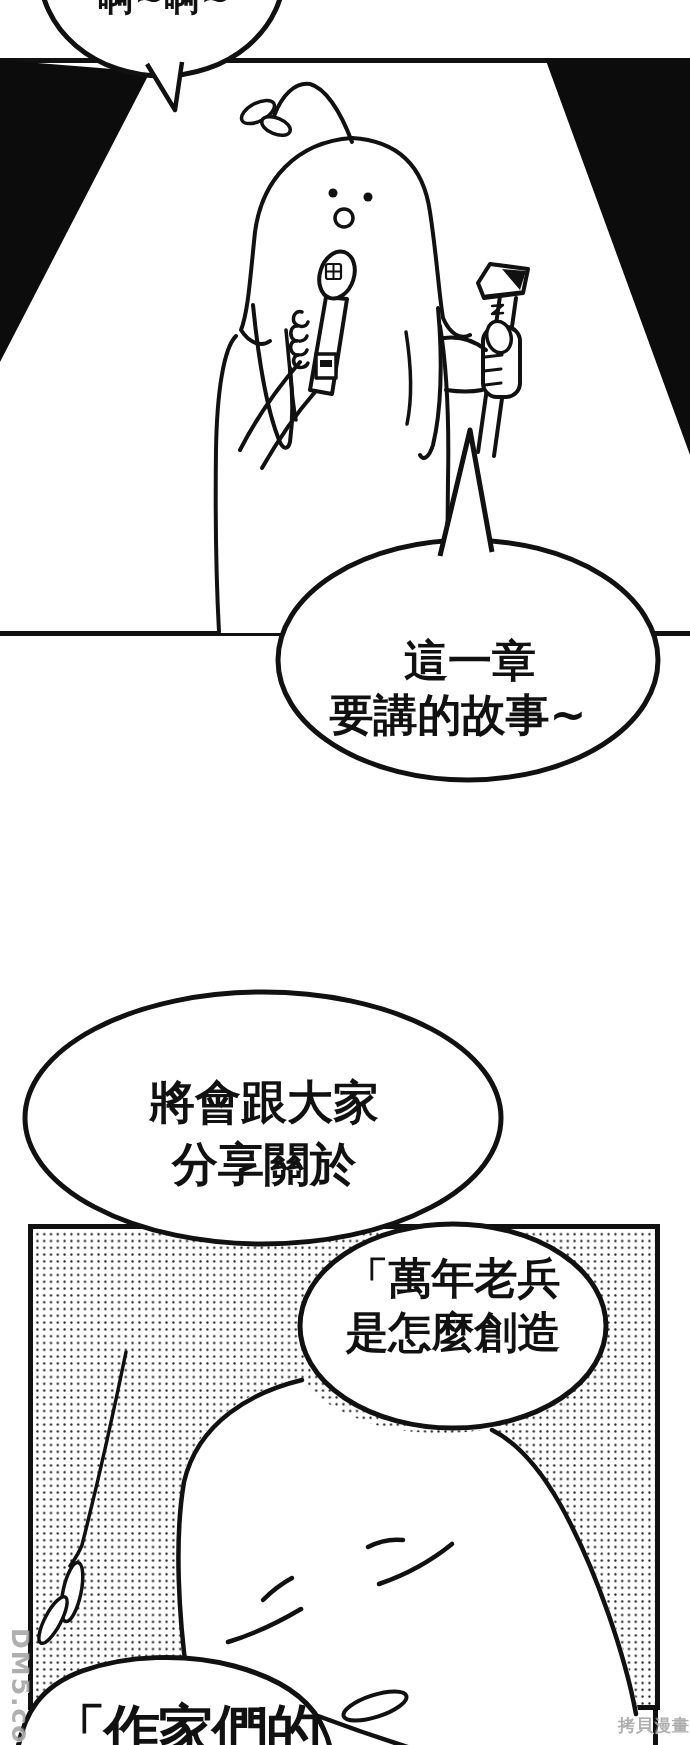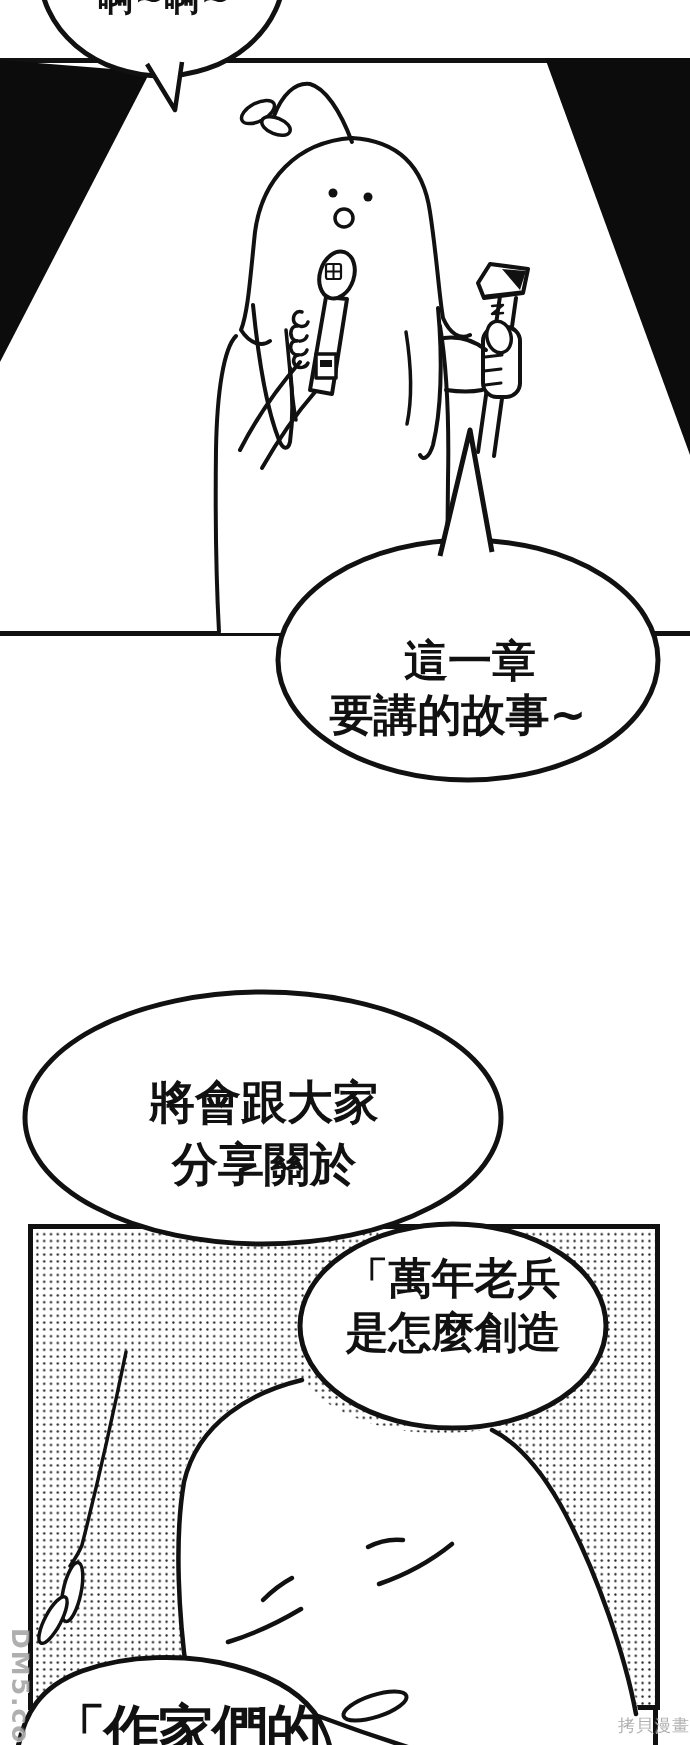--- a/index.html
+++ b/index.html
@@ -25,21 +25,21 @@
   .t-bottom{left:30px;  top:1702px; width:310px; font-size:56px; letter-spacing:-2px;}
   .wm-side{
     position:absolute;z-index:6;left:6px;top:1628px;height:130px;
     writing-mode:vertical-rl;text-orientation:sideways;
     font-size:25px;font-weight:700;letter-spacing:2px;
     color:rgba(110,110,110,0.55);
     text-shadow:1px 1px 0 rgba(255,255,255,0.8);
   }
   .wm-corner{
     position:absolute;z-index:6;left:618px;top:1714px;
-    font-size:17px;font-weight:400;letter-spacing:1px;
+    font-size:17px;font-weight:700;letter-spacing:1px;
     color:rgba(120,120,120,0.6);
     text-shadow:1px 1px 0 rgba(255,255,255,0.7);
     white-space:nowrap;
   }
 </style>
 </head>
 <body>
 
 <div id="canvas">
 

